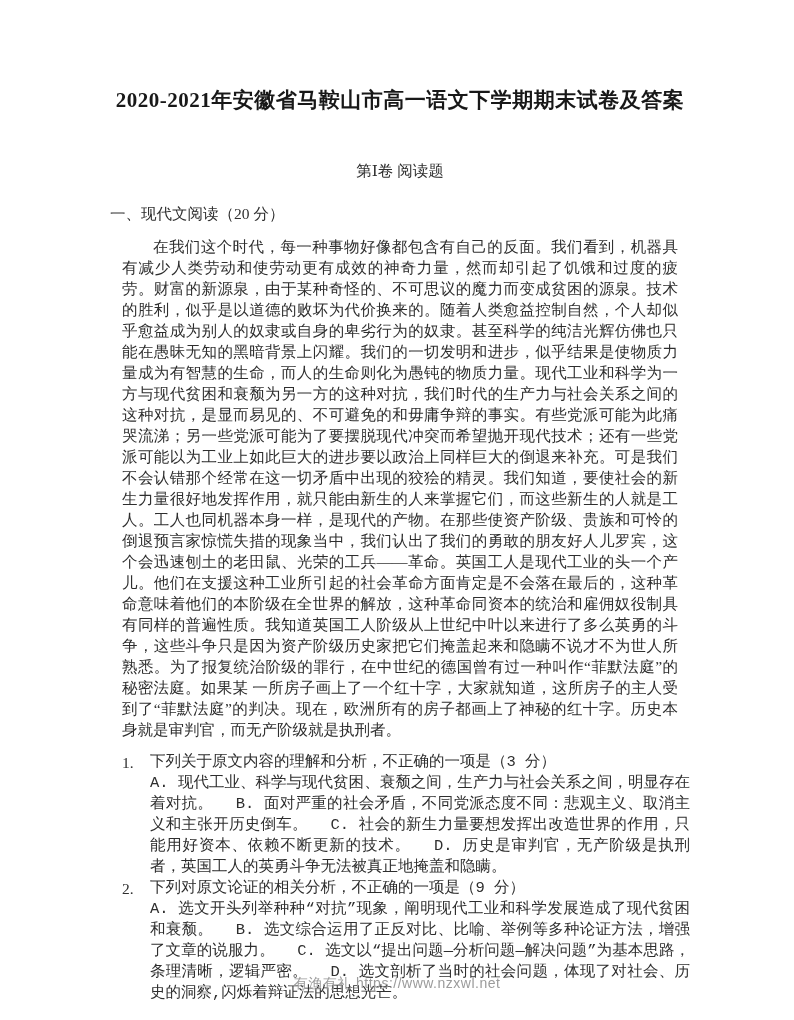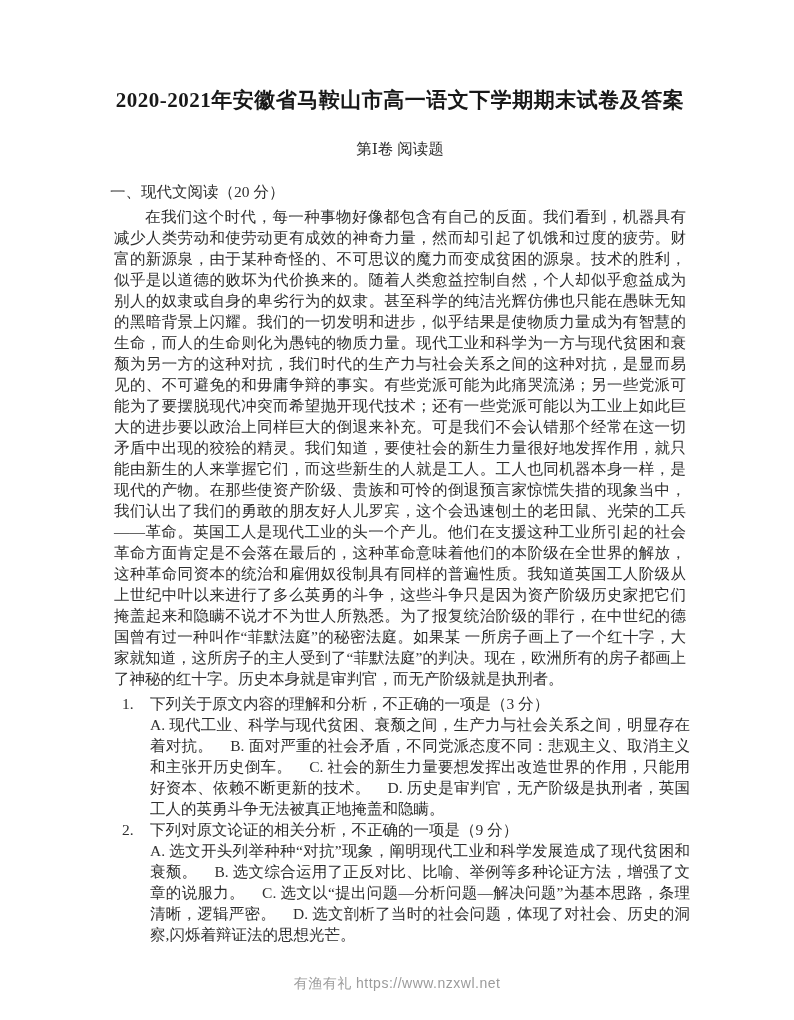--- a/index.html
+++ b/index.html
@@ -23,50 +23,51 @@
   .doc-title {
     margin: 0;
     font-size: 21px;
     font-weight: bold;
     text-align: center;
     color: #181818;
     line-height: 28px;
     letter-spacing: 0.5px;
   }
   .volume-header {
-    margin-top: 24px;
+    margin-top: 46px;
     text-align: center;
   }
   .section-heading {
     margin-top: 22px;
     font-family: Liberation Serif, serif;
   }
   .sub-heading,
   .instruction {
     margin-left: 24px;
   }
   .passage {
-    margin: 4px;
+    margin: 12px;
     text-align: justify;
     text-indent: 2em;
   }
   .attribution {
     text-align: right;
   }
   .question {
     display: flex;
     margin-left: 12px;
   }
   .qnum {
     flex: none;
     width: 28px;
   }
   .qbody {
     flex: 1;
     text-align: justify;
+    font-family: Liberation Mono, monospace;
   }
   .option {
     margin-right: 13px;
   }
   .option:last-child {
     margin-right: 0;
   }
   .page-footer {
     position: absolute;
     left: 0;

